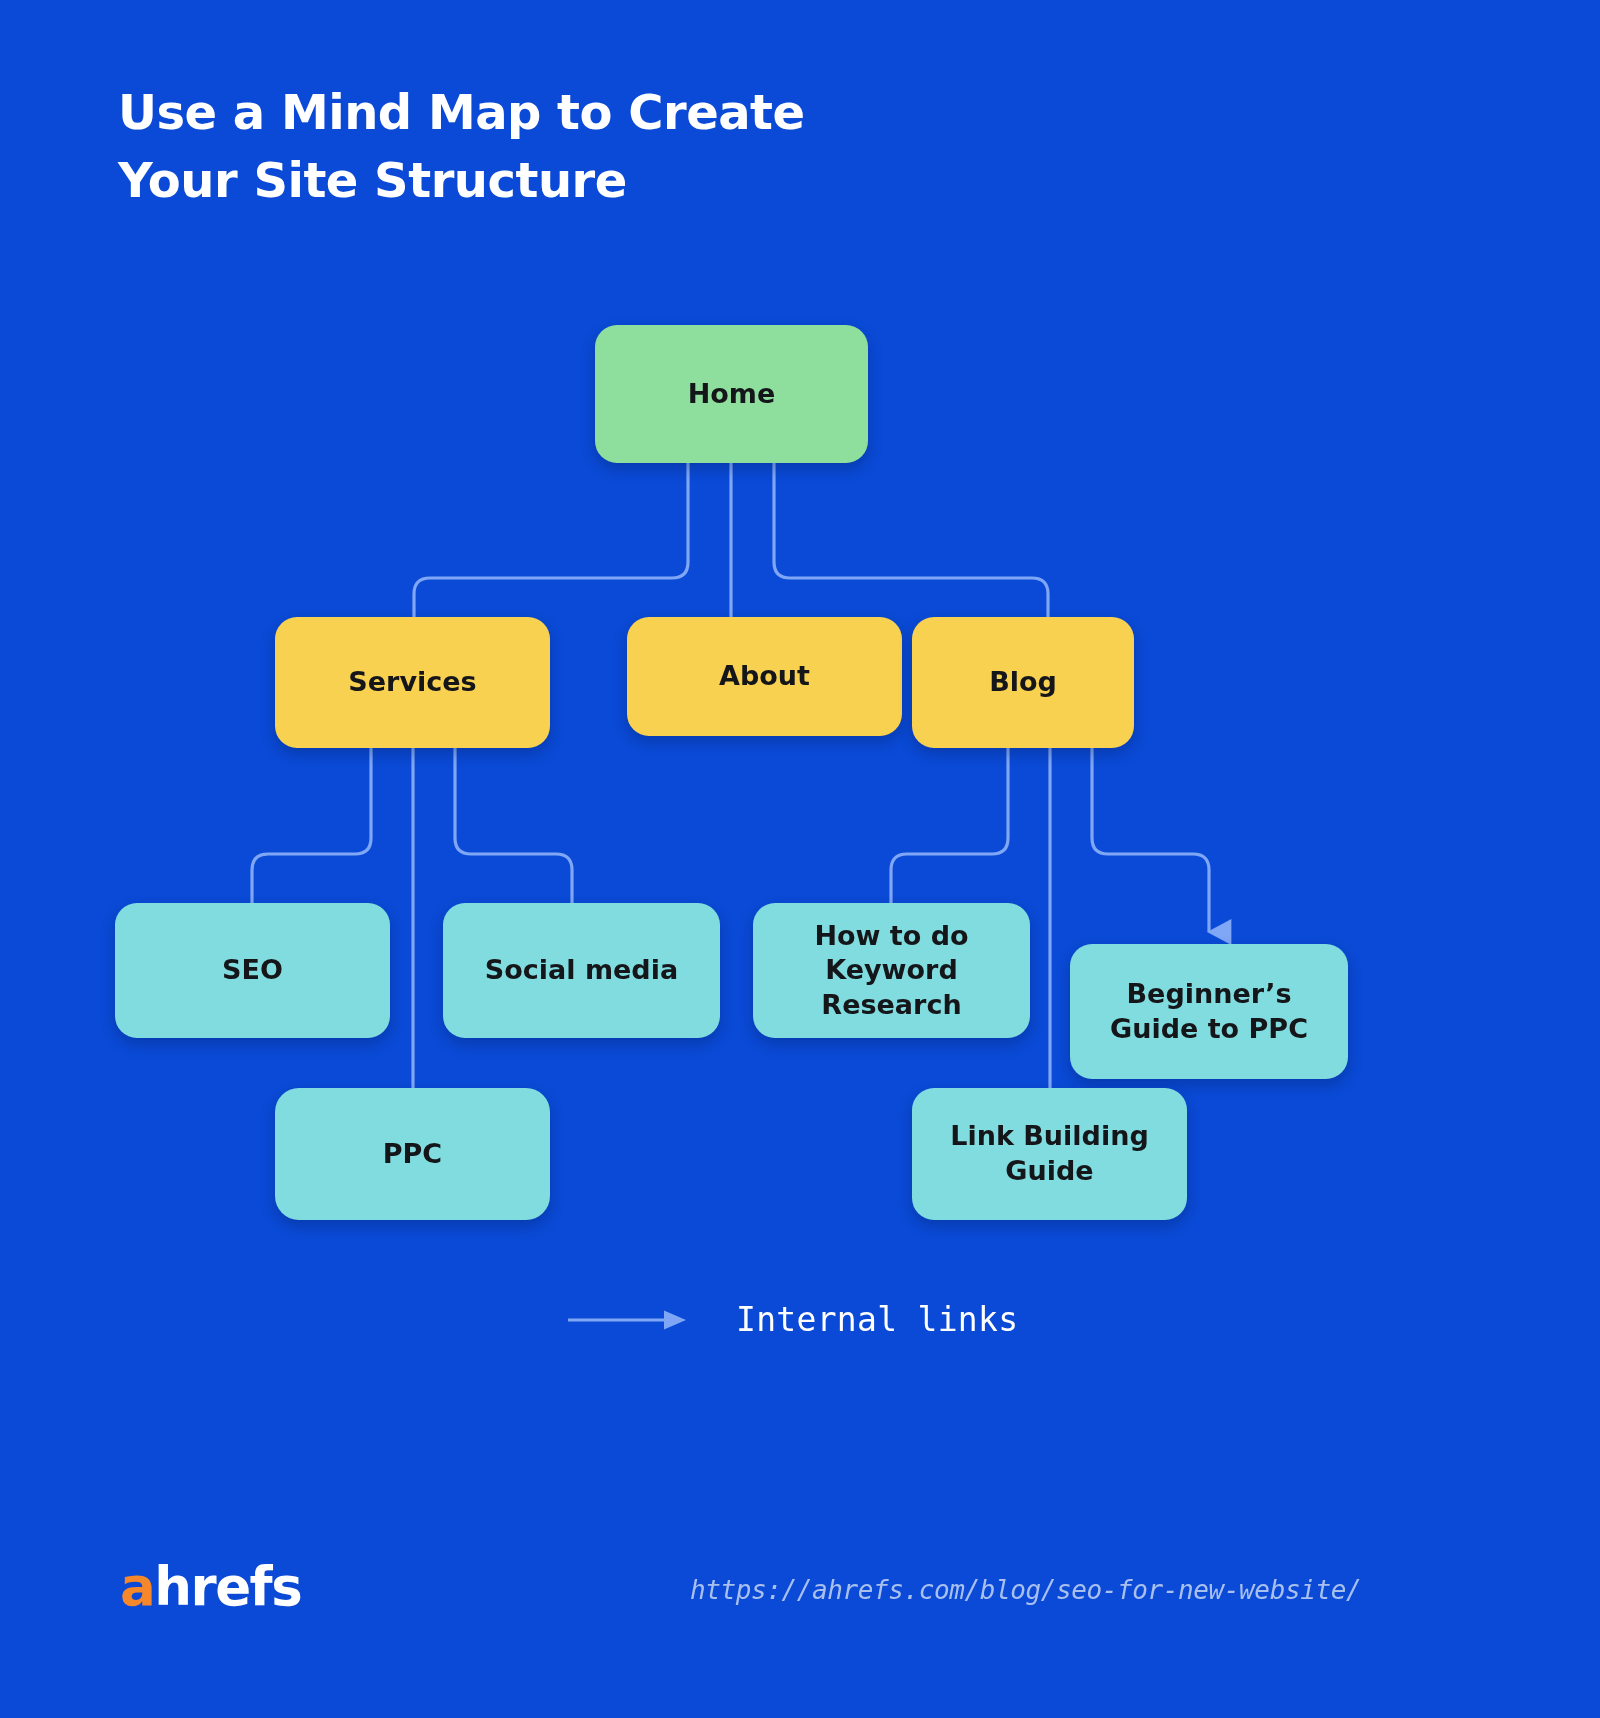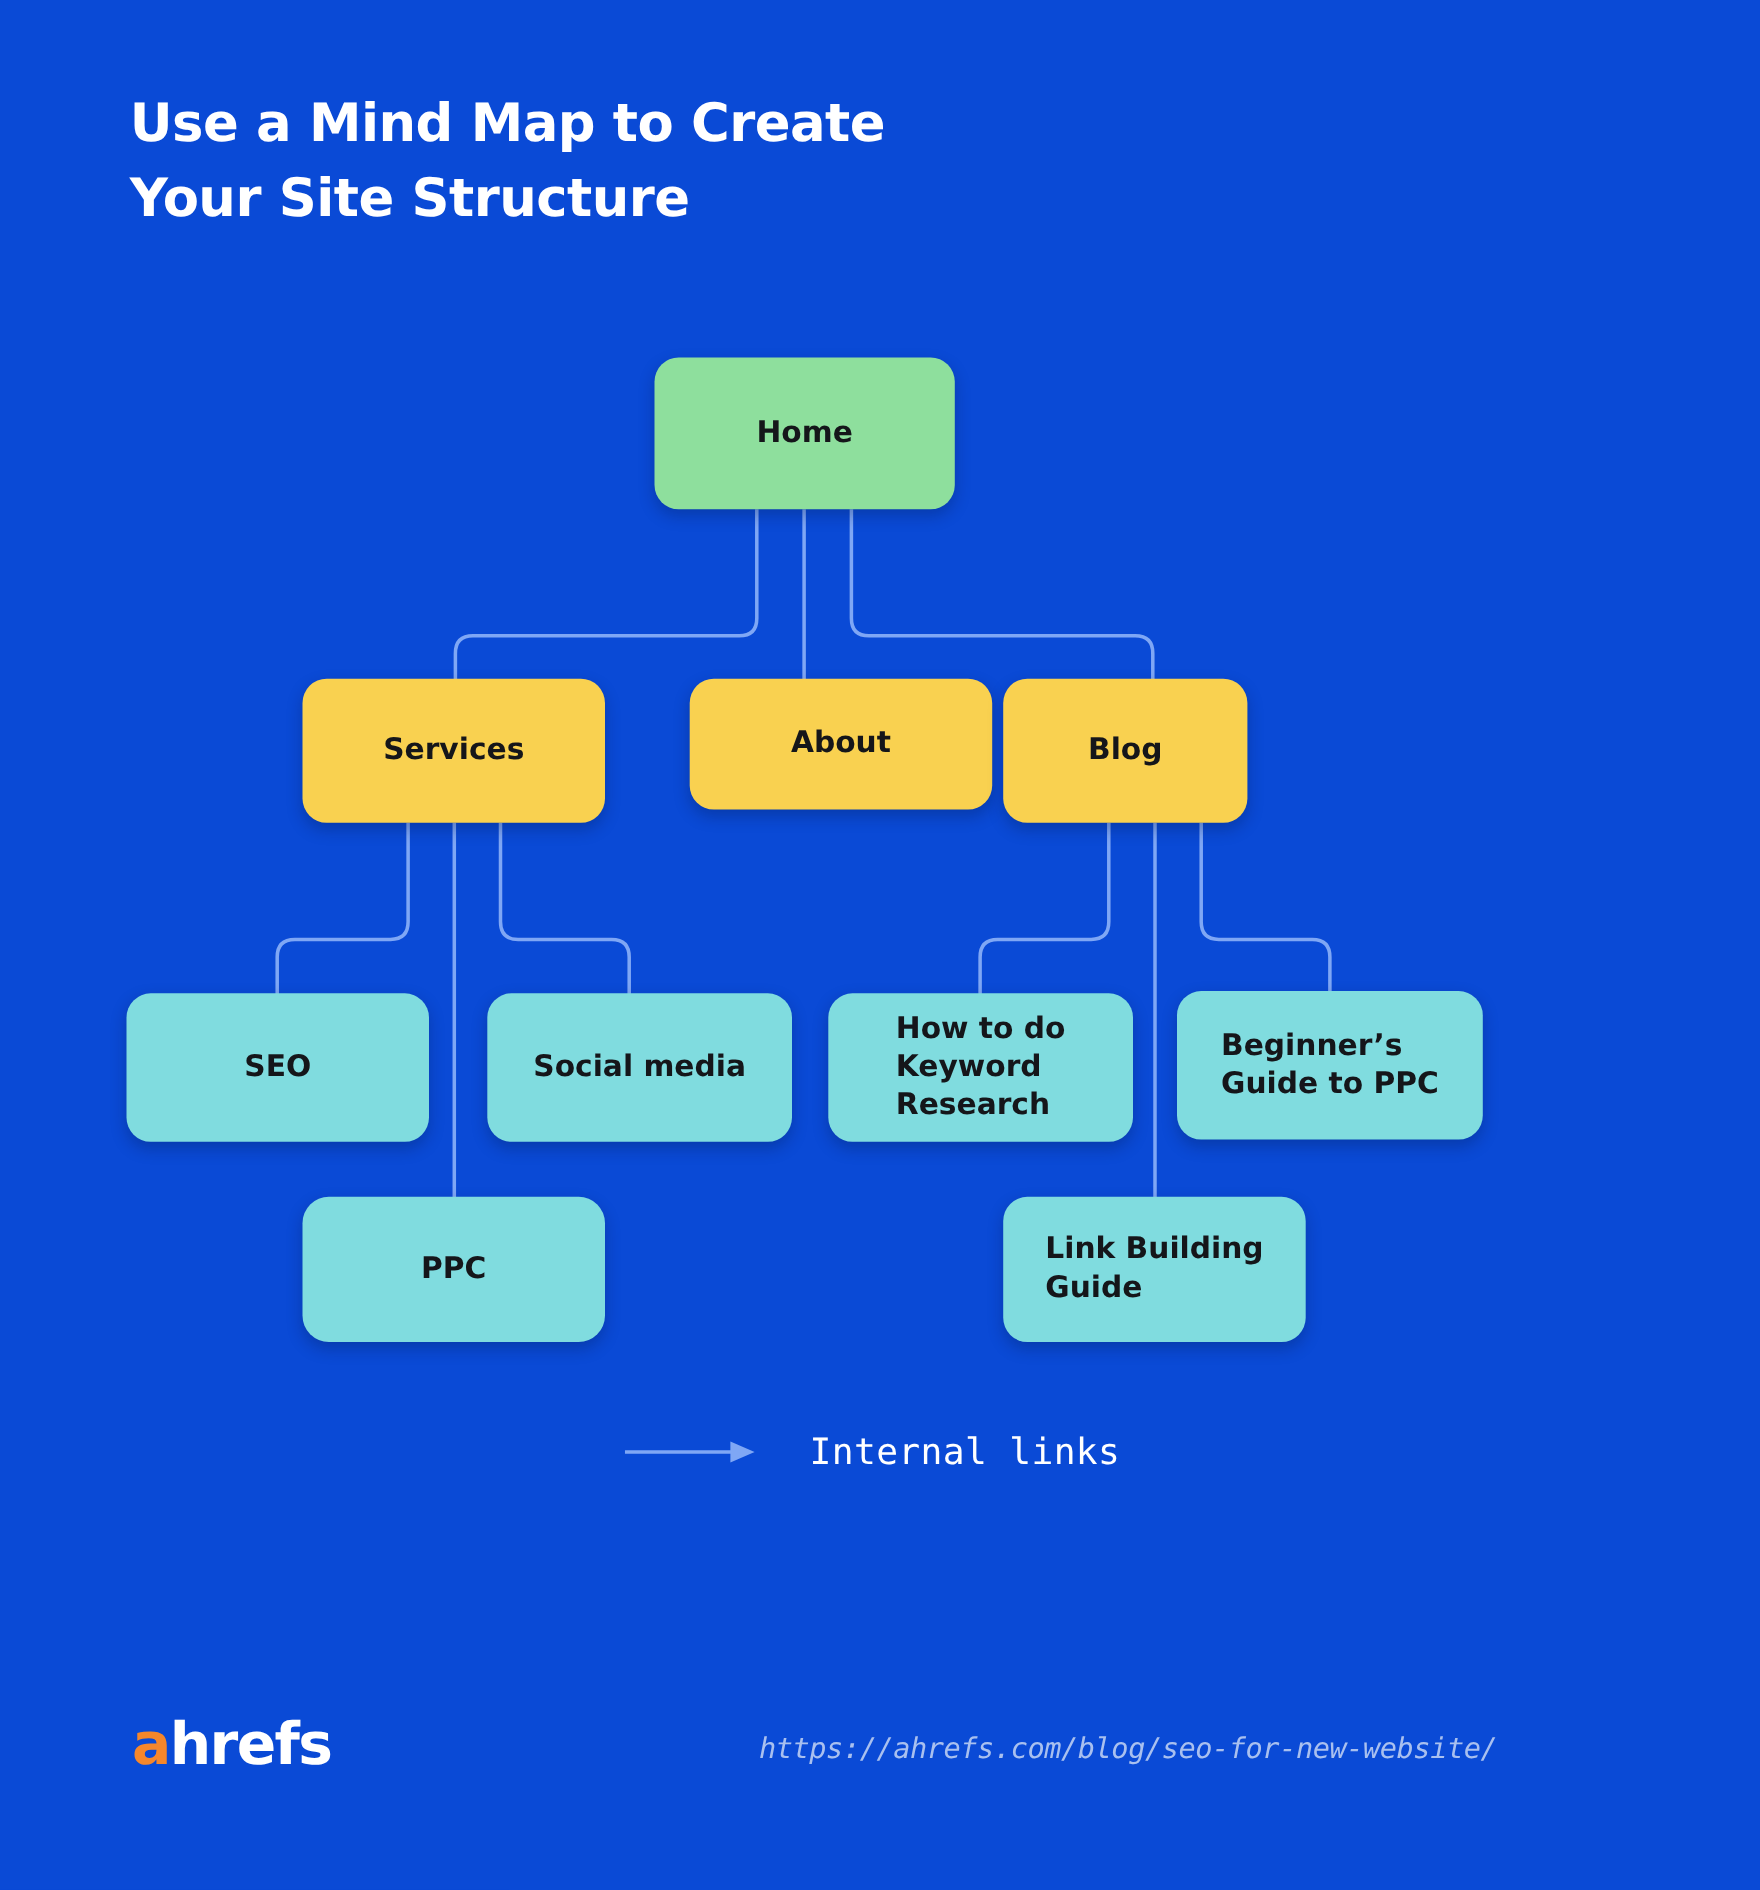--- a/index.html
+++ b/index.html
@@ -43,20 +43,21 @@
     pointer-events: none;
   }
 
   
   .node {
     position: absolute;
     box-sizing: border-box;
     display: flex;
     align-items: center;
     justify-content: center;
+    text-align: center;
     border-radius: 22px;
     color: #15161a;
     font-family: "DejaVu Sans", sans-serif;
     font-weight: bold;
     font-size: 27px;
     line-height: 1.28;
     padding: 6px 10px;
     white-space: pre-line;
     box-shadow: 0 6px 14px rgba(0, 20, 70, 0.28);
   }
@@ -156,21 +157,21 @@
   <div class="node yellow" style="left:912px;  top:617px;  width:222px; height:131px;">Blog</div>
 
   <div class="node cyan" style="left:115px;  top:903px;  width:275px; height:135px;">SEO</div>
 
   <div class="node cyan" style="left:443px;  top:903px;  width:277px; height:135px;">Social media</div>
 
   <div class="node cyan" style="left:753px;  top:903px;  width:277px; height:135px;">How to do
 Keyword
 Research</div>
 
-  <div class="node cyan" style="left:1070px; top:901px;  width:278px; height:135px;">Beginner’s
+  <div class="node cyan" style="left:1070px; top:944px;  width:278px; height:135px;">Beginner’s
 Guide to PPC</div>
 
   <div class="node cyan" style="left:275px;  top:1088px; width:275px; height:132px;border-radius:24px;">PPC</div>
 
   <div class="node cyan" style="left:912px;  top:1088px; width:275px; height:132px;">Link Building
 Guide</div>
 
   <div id="legend">
     <svg id="legend-arrow" width="120" height="26" viewBox="0 0 120 26" xmlns="http://www.w3.org/2000/svg">
       <line x1="0" y1="13" x2="98" y2="13" stroke="#7fa7f5" stroke-width="3.2"></line>

